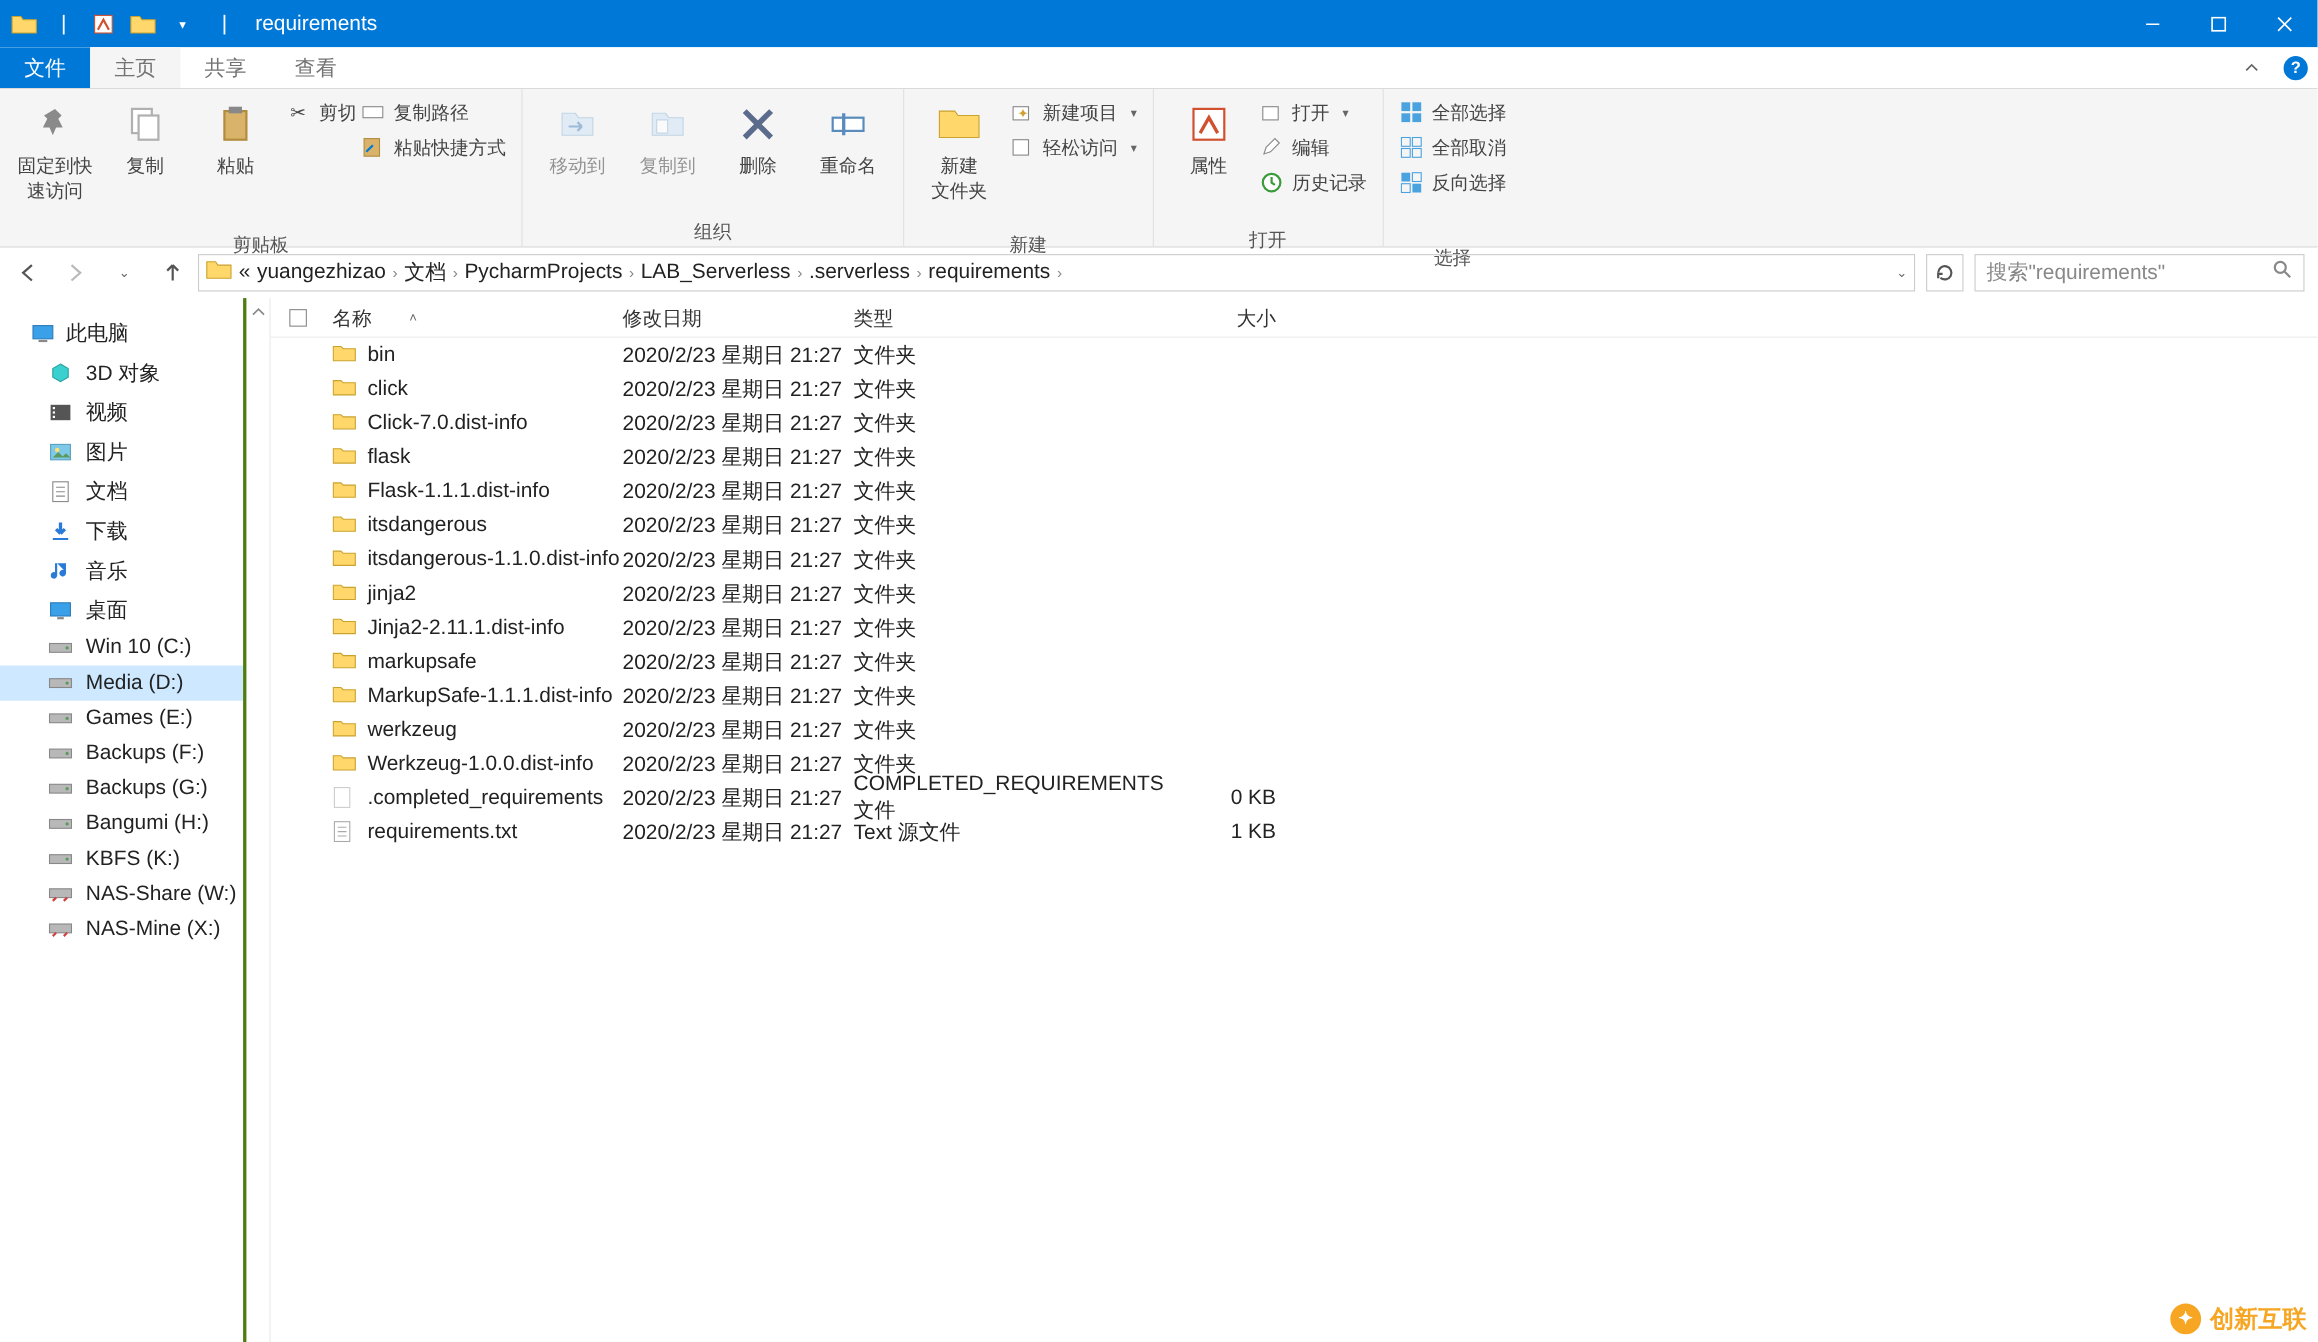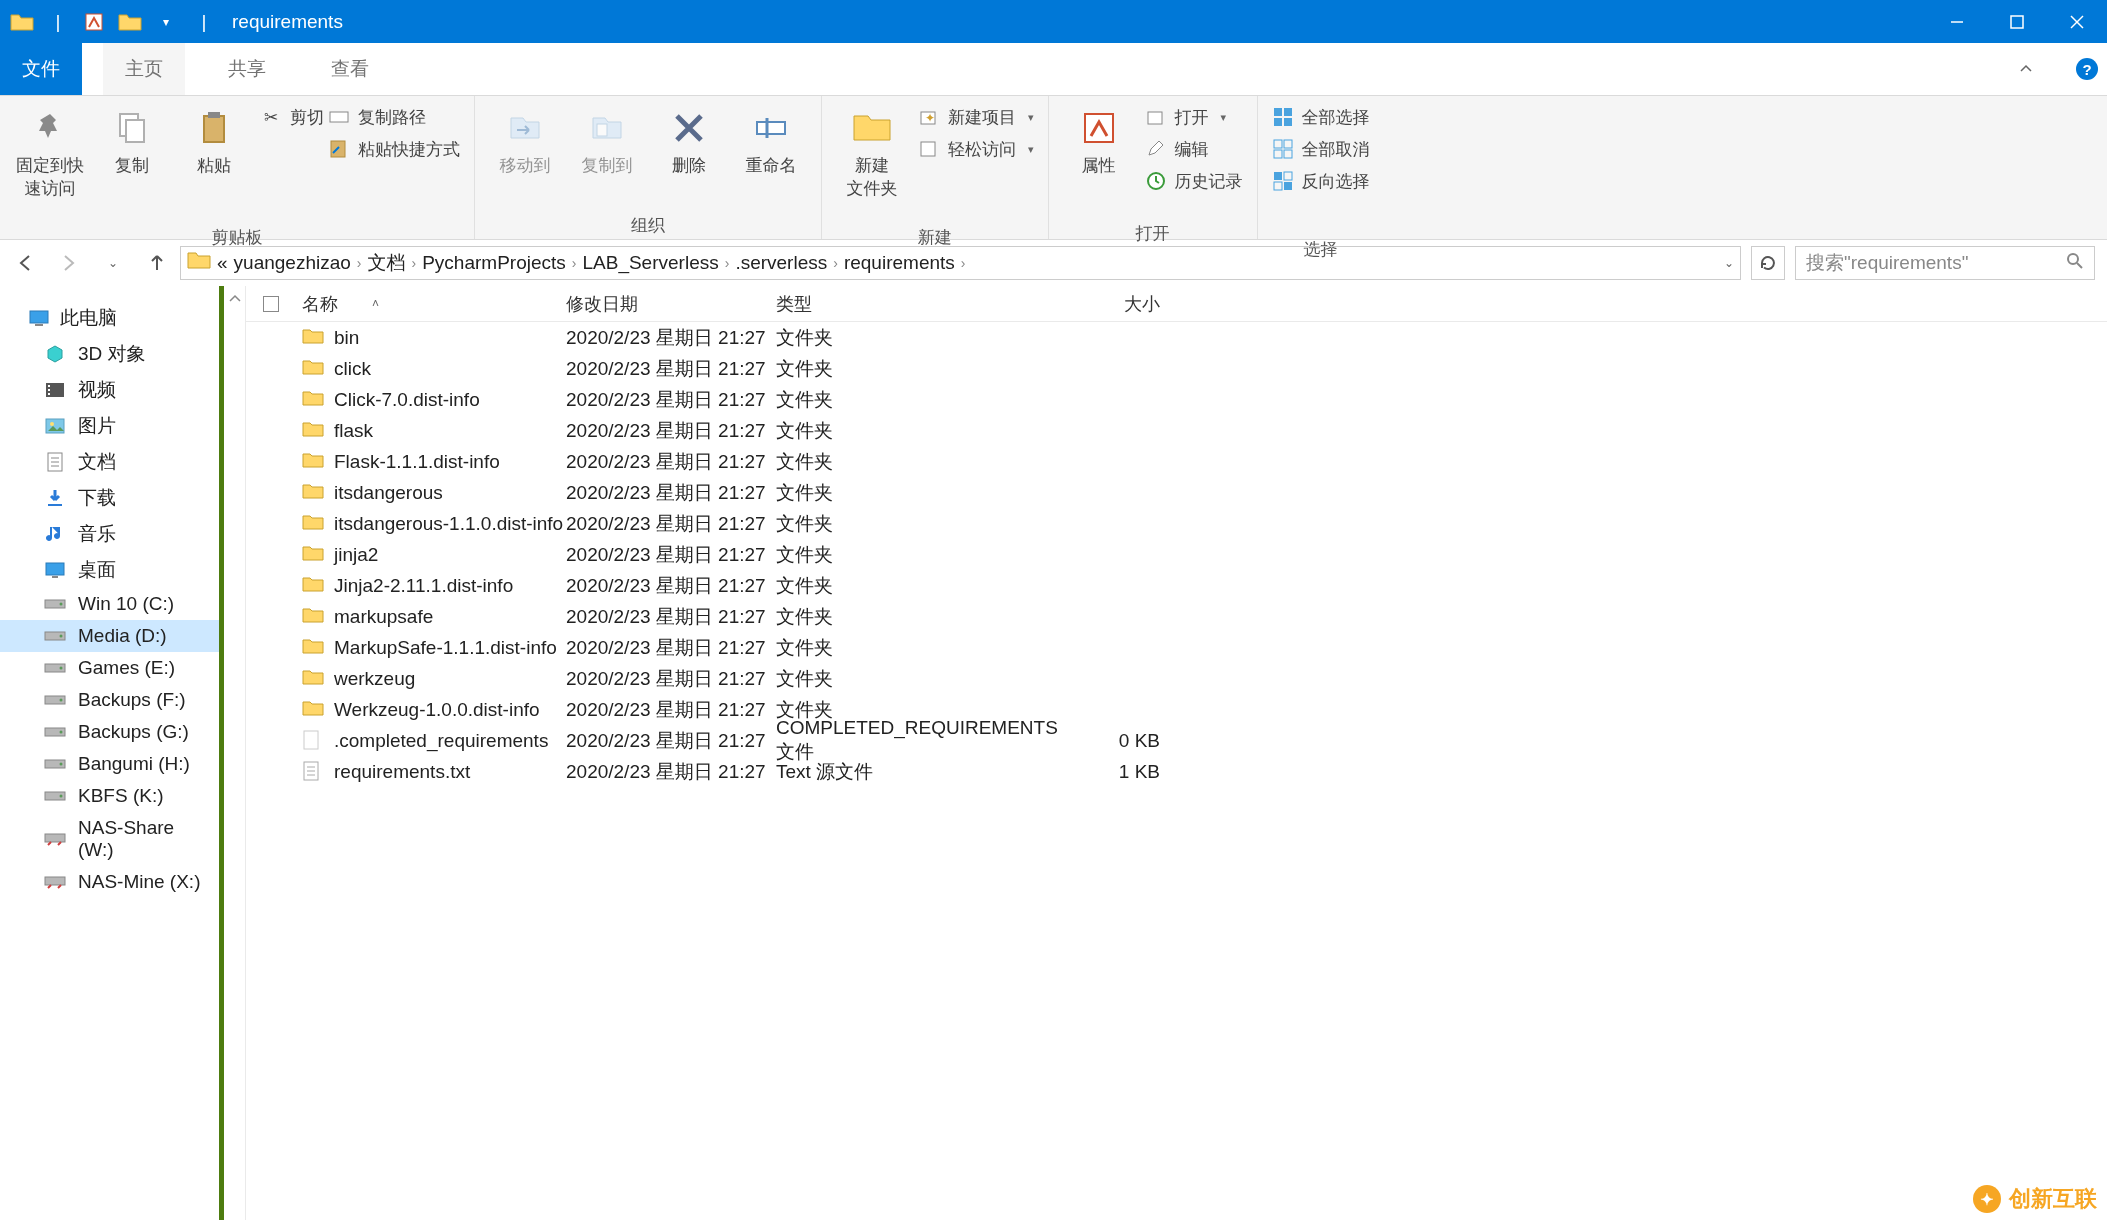--- a/index.html
+++ b/index.html
@@ -8,21 +8,21 @@
 
 .titlebar { background: #0078d7; height: 43px; display: flex; align-items: center; color: #fff; }
 .titlebar .qat { display: flex; align-items: center; gap: 4px; padding: 0 6px; }
 .titlebar .qat-icon { width: 32px; height: 32px; display: flex; align-items: center; justify-content: center; }
 .titlebar .title { margin-left: 12px; font-size: 19px; }
 .titlebar .win-controls { margin-left: auto; display: flex; }
 .titlebar .win-btn { width: 60px; height: 43px; display: flex; align-items: center; justify-content: center; }
 .titlebar .win-btn svg { stroke: #fff; fill: none; }
 
 
-.tabrow { background: #fff; height: 53px; display: flex; align-items: stretch; border-bottom: 1px solid #dadada; gap: 21px; }
+.tabrow { background: #fff; height: 38px; display: flex; align-items: stretch; border-bottom: 1px solid #dadada; }
 .tab { padding: 0 22px; display: flex; align-items: center; font-size: 19px; color: #737373; }
 .tab.file { background: #0078d7; color: #fff; }
 .tab.active { background: #f5f5f5; }
 .tabrow .spacer { flex: 1; }
 .tabrow .chev-up { width: 40px; display: flex; align-items: center; justify-content: center; color: #666; }
 .tabrow .help { width: 40px; display: flex; align-items: center; justify-content: center; }
 .help-circle { width: 22px; height: 22px; border-radius: 50%; background: #0078d7; color: #fff; font-size: 15px; display: flex; align-items: center; justify-content: center; font-weight: bold; }
 
 
 .ribbon { background: #f5f5f5; height: 144px; display: flex; border-bottom: 1px solid #dadada; }
@@ -42,21 +42,21 @@
 .addressbar { flex: 1; height: 34px; border: 1px solid #ccc; display: flex; align-items: center; padding: 0 6px; gap: 4px; }
 .addressbar .folder-icon { width: 26px; height: 26px; }
 .breadcrumb { display: flex; align-items: center; gap: 6px; font-size: 19px; color: #222; }
 .breadcrumb .sep { color: #888; font-size: 14px; }
 .addressbar .dropdown { margin-left: auto; color: #666; }
 .refresh-btn { width: 34px; height: 34px; border: 1px solid #ccc; display: flex; align-items: center; justify-content: center; }
 .searchbox { width: 300px; height: 34px; border: 1px solid #ccc; display: flex; align-items: center; padding: 0 10px; color: #888; justify-content: space-between; }
 
 
 .main { display: flex; height: calc(1220px - 43px - 38px - 144px - 46px); }
-.sidebar { width: 224px; border-right: 5px solid #4d7c0f; padding: 14px 0 0 0; overflow: hidden; }
+.sidebar { width: 224px; border-right: 3px solid #4d7c0f; padding: 14px 0 0 0; overflow: hidden; }
 .side-item { display: flex; align-items: center; gap: 10px; padding: 5px 6px 5px 28px; font-size: 19px; color: #222; }
 .side-item.indent { padding-left: 44px; gap: 12px; }
 .side-item .icon { width: 22px; height: 22px; display: flex; align-items: center; justify-content: center; }
 .side-item.selected { background: #cde8ff; }
 
 .content-area { flex: 1; display: flex; }
 .scroll-gutter { width: 22px; border-right: 1px solid #eaeaea; display: flex; flex-direction: column; align-items: center; padding-top: 6px; color: #888; }
 .filelist { flex: 1; }
 .list-header { display: flex; border-bottom: 1px solid #eaeaea; height: 36px; align-items: center; font-size: 18px; color: #333; }
 .col-check { width: 50px; display: flex; justify-content: center; }

